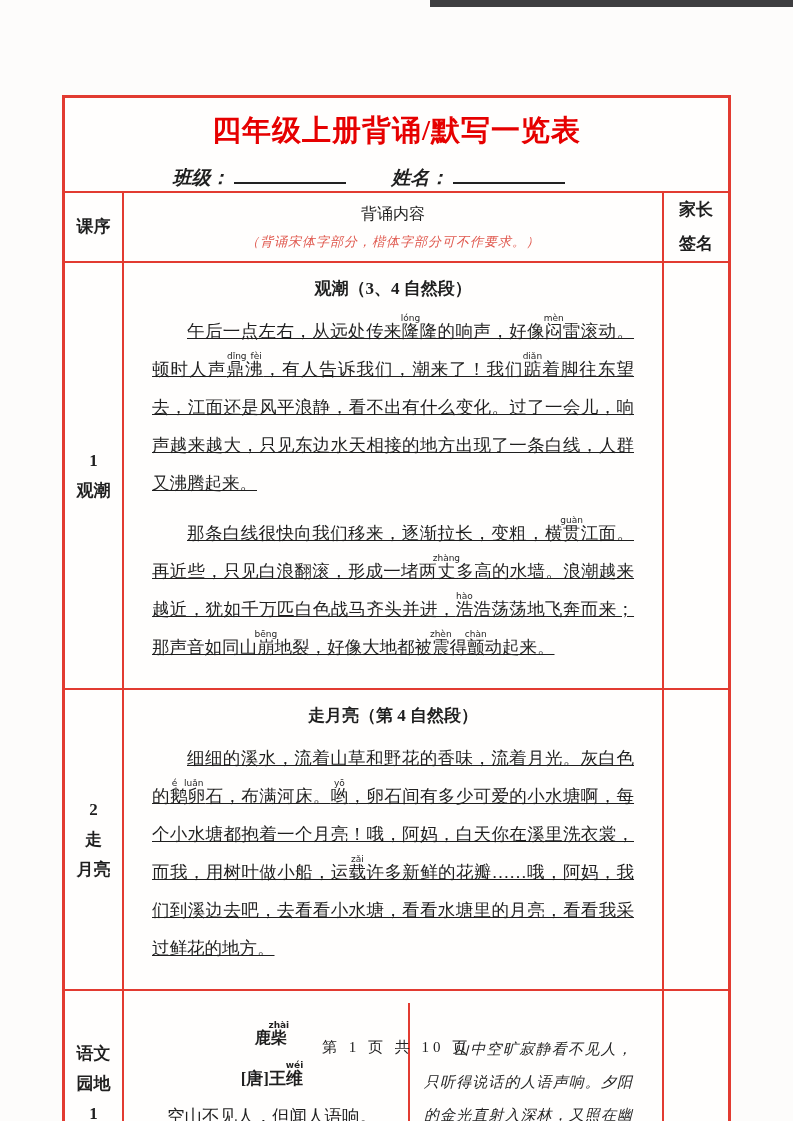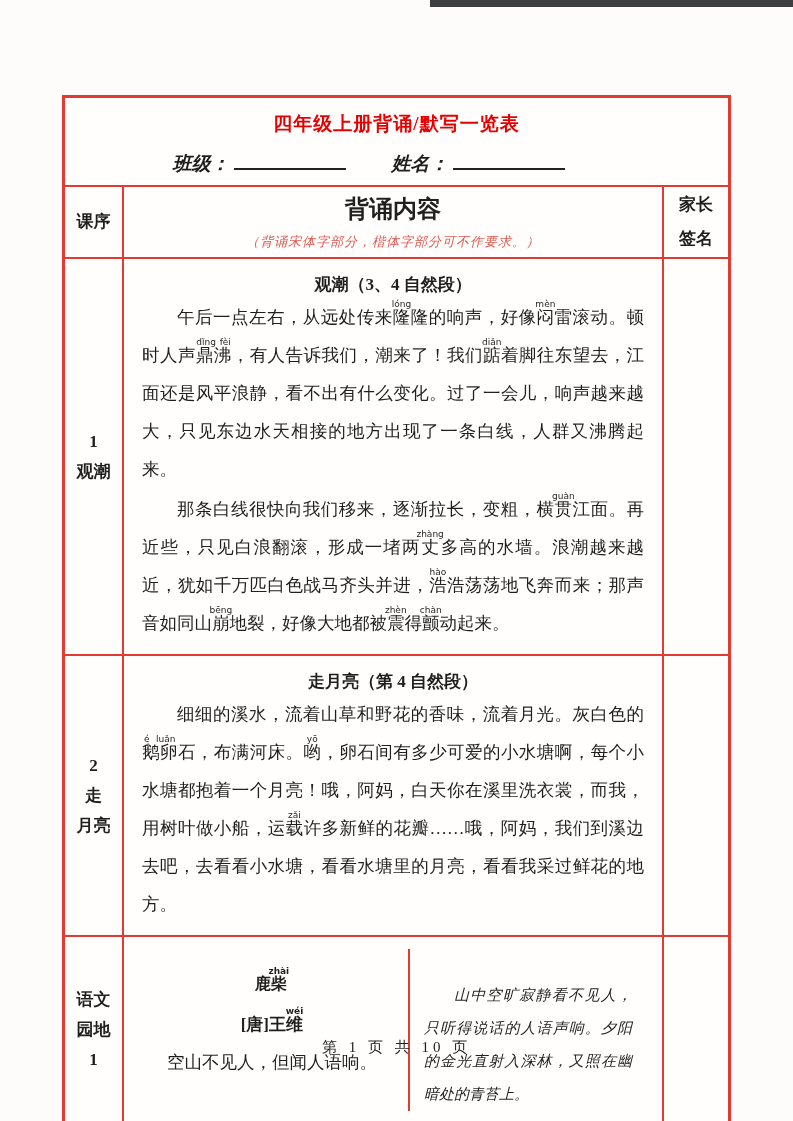--- a/index.html
+++ b/index.html
@@ -27,21 +27,21 @@
     background: #fffefd;
   }
   
   .title-block {
     min-height: 87px;
     box-sizing: border-box;
     padding-top: 13px;
     text-align: center;
   }
   .doc-title {
-    font-size: 19px;
+    font-size: 29px;
     font-weight: bold;
     color: var(--title-red, #e60000);
     letter-spacing: 1px;
   }
   .fill-line {
     margin-top: 12px;
     font-size: 19px;
     font-weight: bold;
     transform: translateX(-28px);
   }
@@ -77,21 +77,21 @@
   
   .header-row { min-height: 64px; }
   .header-lesson { font-size: 17px; }
   .header-content {
     display: flex;
     flex-direction: column;
     justify-content: center;
     align-items: center;
     padding: 6px 0;
   }
-  .header-content-title { font-size: 24px; font-weight: bold; }
+  .header-content-title { font-size: 16px; font-weight: normal; }
   .header-content-note {
     margin-top: 8px;
     font-size: 13px;
     font-style: italic;
     color: var(--note-red, #e05a50);
     letter-spacing: 1px;
   }
   .header-sign {
     display: flex;
     flex-direction: column;
@@ -106,25 +106,26 @@
   .row2 .content-cell { min-height: 245px; }
   .row3 .content-cell { min-height: 167px; }
   .content-inner { padding: 8px 16px 10px; }
   .content-heading {
     text-align: center;
     font-weight: bold;
     font-size: 17px;
     margin: 6px 0 2px;
   }
   .para {
-    margin: 2px;
+    margin: 12px;
     font-size: 17.5px;
     line-height: 38px;
     text-align: justify;
     text-indent: 2em;
+    text-decoration: underline;
   }
   ruby { ruby-position: over; }
   rt {
     font-size: 9px;
     font-family: "DejaVu Sans", sans-serif;
     letter-spacing: 0;
   }
   
   .split { display: flex; padding: 12px; }
   .poem-col {

